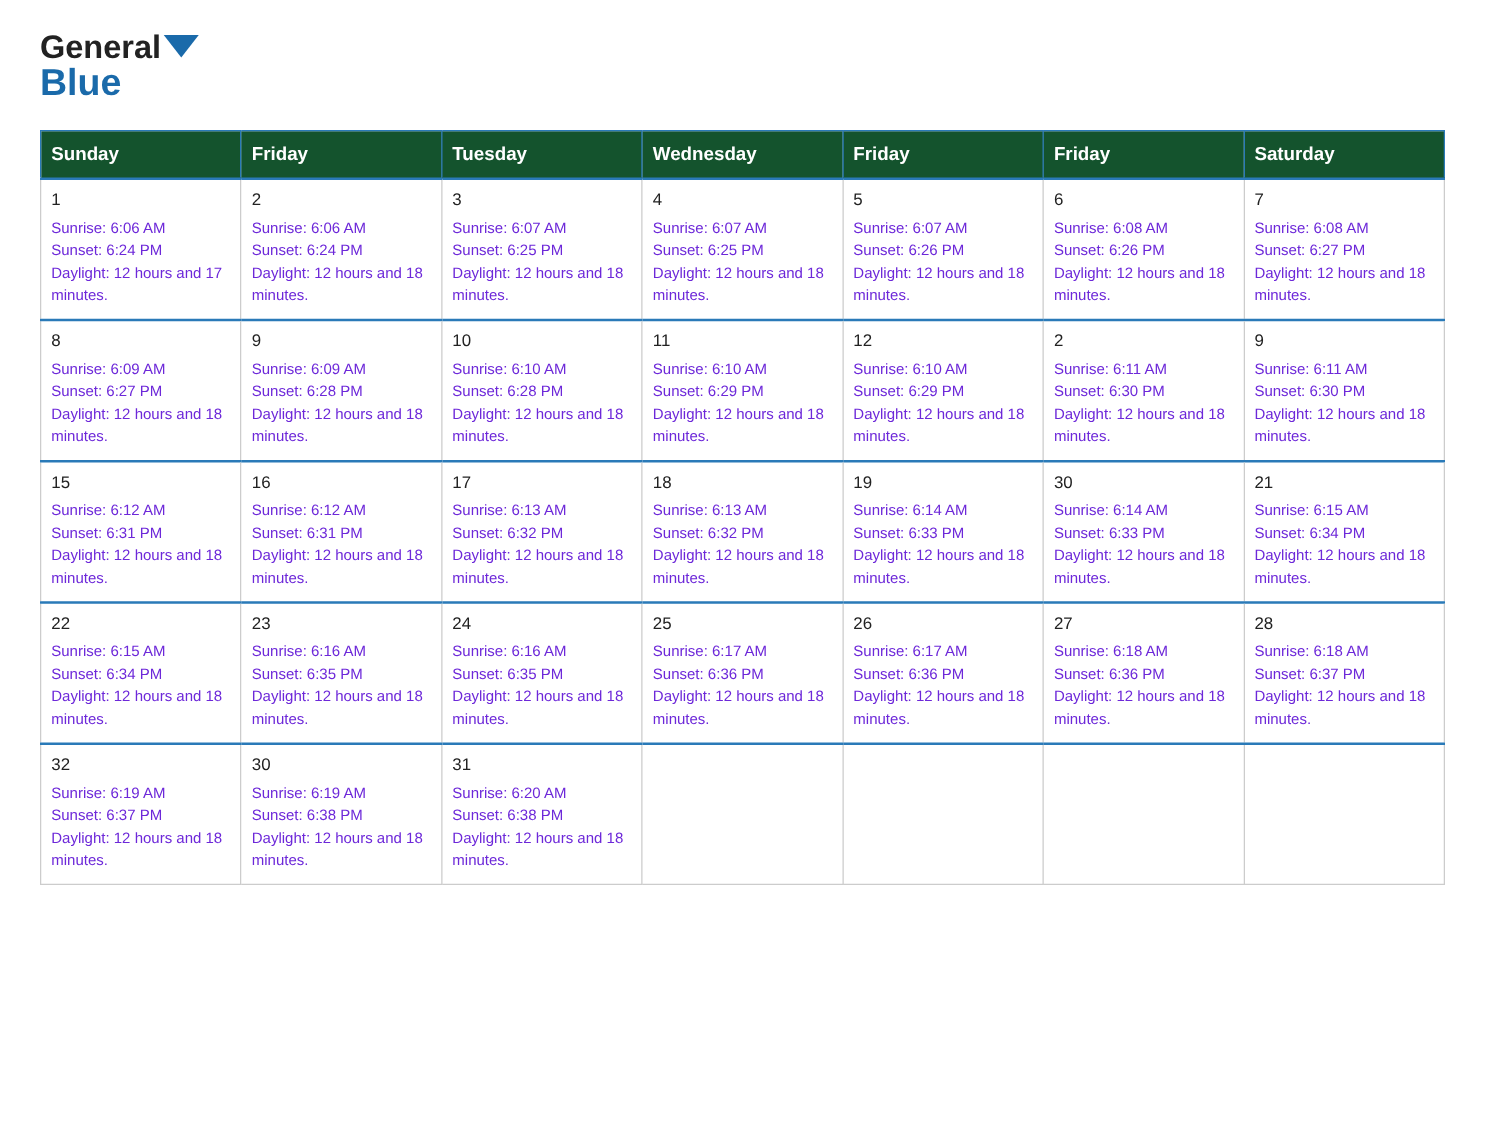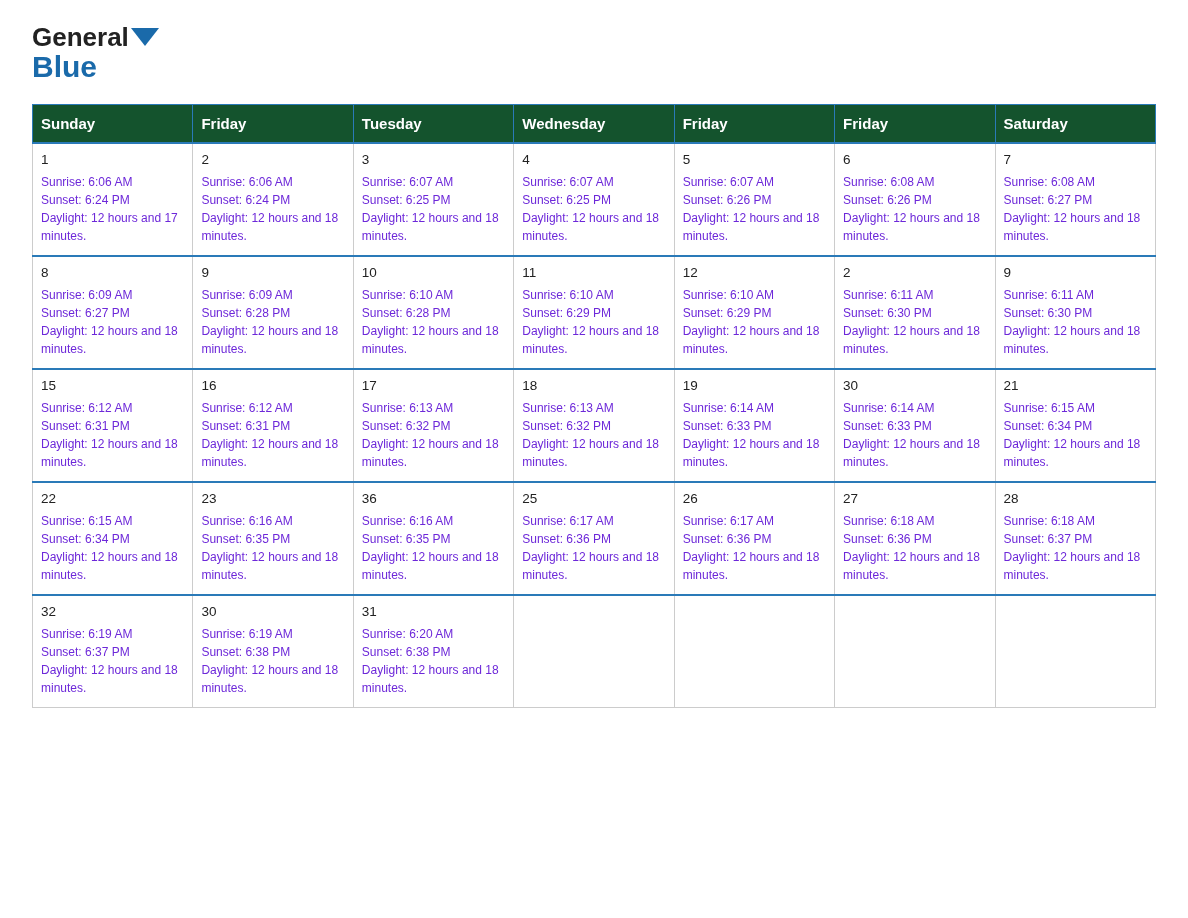--- a/index.html
+++ b/index.html
@@ -240,21 +240,21 @@
       <tr class="row-top-border">
         <td>
           <span class="day-number">22</span>
           <div class="day-info">Sunrise: 6:15 AM<br>Sunset: 6:34 PM<br>Daylight: 12 hours and 18 minutes.</div>
         </td>
         <td>
           <span class="day-number">23</span>
           <div class="day-info">Sunrise: 6:16 AM<br>Sunset: 6:35 PM<br>Daylight: 12 hours and 18 minutes.</div>
         </td>
         <td>
-          <span class="day-number">36</span>
+          <span class="day-number">24</span>
           <div class="day-info">Sunrise: 6:16 AM<br>Sunset: 6:35 PM<br>Daylight: 12 hours and 18 minutes.</div>
         </td>
         <td>
           <span class="day-number">25</span>
           <div class="day-info">Sunrise: 6:17 AM<br>Sunset: 6:36 PM<br>Daylight: 12 hours and 18 minutes.</div>
         </td>
         <td>
           <span class="day-number">26</span>
           <div class="day-info">Sunrise: 6:17 AM<br>Sunset: 6:36 PM<br>Daylight: 12 hours and 18 minutes.</div>
         </td>

